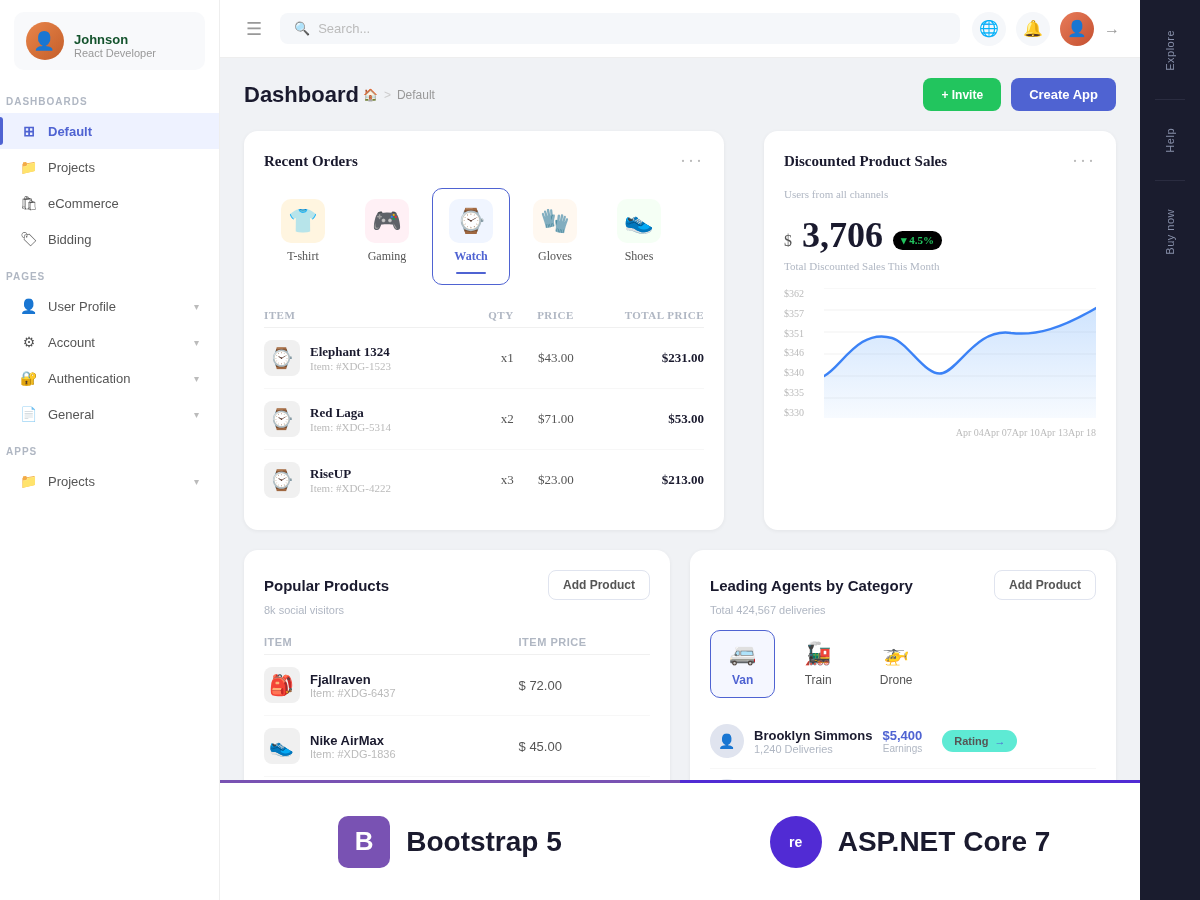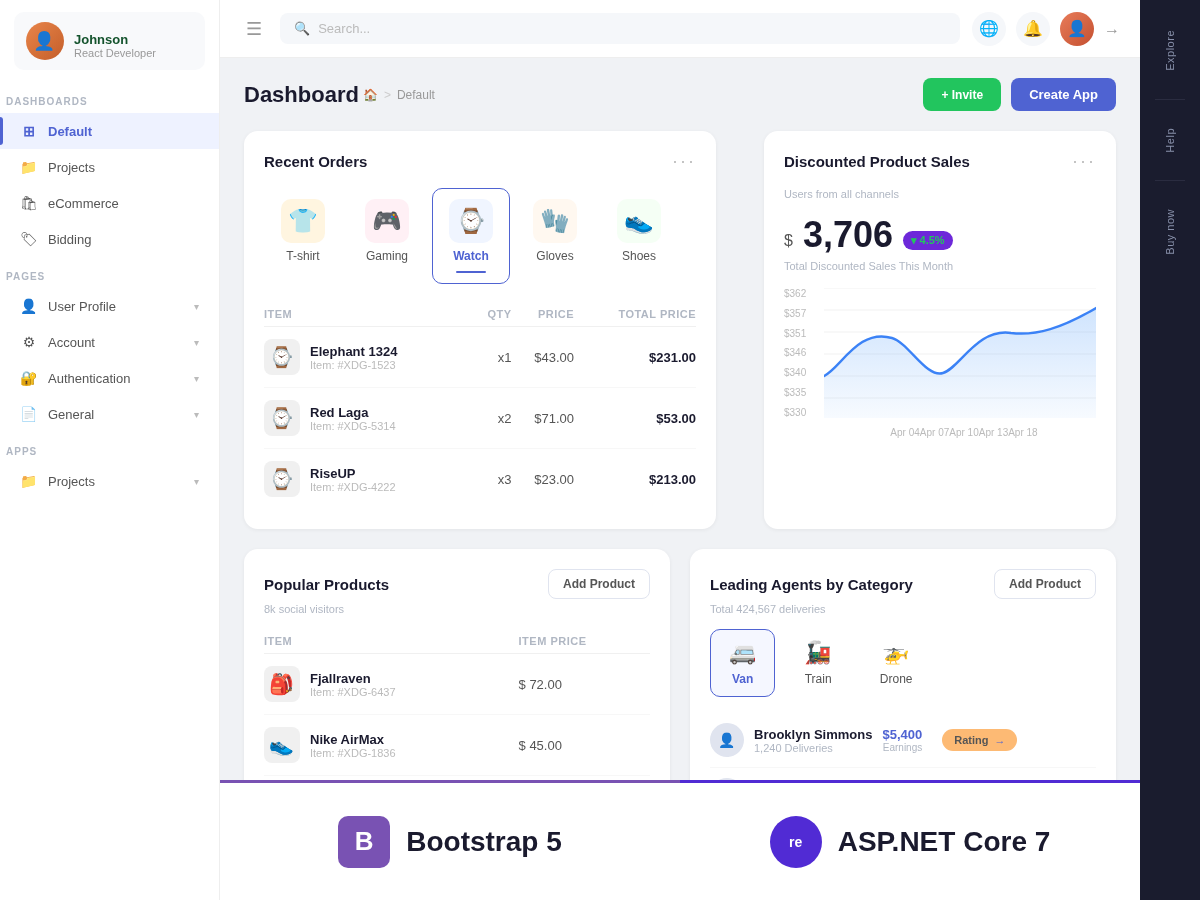--- a/index.html
+++ b/index.html
@@ -34,21 +34,21 @@
     .content { flex: 1; overflow-y: auto; padding: 20px 24px; display: flex; flex-direction: column; gap: 20px; }
     .page-header { display: flex; align-items: center; justify-content: space-between; }
     .page-title-area { display: flex; flex-direction: row; gap: 4px; }
     .page-title { font-size: 22px; font-weight: 700; color: #1a1a2e; }
     .breadcrumb { display: flex; align-items: center; gap: 6px; font-size: 12px; color: #999; }
     .breadcrumb-sep { color: #ccc; }
     .header-buttons { display: flex; gap: 10px; }
     .btn-invite { background: #22c55e; color: #fff; border: none; border-radius: 8px; padding: 6px 18px; font-size: 12px; font-weight: 600; cursor: pointer; display: flex; align-items: center; gap: 6px; }
     .btn-create { background: #4f63d2; color: #fff; border: none; border-radius: 8px; padding: 9px 18px; font-size: 13px; font-weight: 600; cursor: pointer; }
 
-    .dashboard-grid { display: grid; grid-template-columns: 1fr 380px; gap: 20px; }
+    .dashboard-grid { display: grid; grid-template-columns: 1fr 380px; gap: 12px; font-family: Liberation Serif, serif; }
 
     
     .card { background: #fff; border-radius: 14px; padding: 20px; box-shadow: 0 1px 4px rgba(0,0,0,0.06); }
     .card-header { display: flex; align-items: center; justify-content: space-between; margin-bottom: 16px; }
     .card-title { font-size: 15px; font-weight: 700; color: #1a1a2e; }
     .card-menu { color: #bbb; cursor: pointer; font-size: 18px; letter-spacing: 2px; }
 
     .order-tabs { display: flex; gap: 6px; margin-bottom: 18px; }
     .order-tab { display: flex; flex-direction: column; align-items: center; gap: 6px; padding: 10px 16px; border-radius: 10px; cursor: pointer; border: 1.5px solid transparent; min-width: 70px; }
     .order-tab.active { border-color: #4f63d2; }
@@ -68,29 +68,29 @@
     .item-sku { font-size: 11px; color: #bbb; }
     .td-right { text-align: right; font-size: 13px; color: #555; }
     .td-bold { font-weight: 600; color: #1a1a2e; }
 
     
     .sales-card { background: #fff; border-radius: 14px; padding: 20px; box-shadow: 0 1px 4px rgba(0,0,0,0.06); margin-left: 28px; }
     .sales-subtitle { font-size: 11px; color: #b0b7c3; margin-bottom: 14px; }
     .sales-amount { display: flex; align-items: flex-end; gap: 10px; margin-bottom: 4px; }
     .sales-dollar { font-size: 16px; color: #555; font-weight: 400; line-height: 1.8; }
     .sales-value { font-size: 36px; font-weight: 800; color: #1a1a2e; }
-    .sales-badge { background: #6d28d9; color: #22c55e; font-size: 11px; font-weight: 600; padding: 3px 8px; border-radius: 20px; display: flex; align-items: center; gap: 3px; margin-bottom: 6px; }
+    .sales-badge { background: #000000; color: #22c55e; font-size: 11px; font-weight: 600; padding: 3px 8px; border-radius: 20px; display: flex; align-items: center; gap: 3px; margin-bottom: 6px; }
     .sales-label { font-size: 11px; color: #b0b7c3; margin-bottom: 16px; }
 
     
     .chart-container { width: 100%; height: 150px; position: relative; }
     .chart-labels { position: absolute; left: 0; top: 0; bottom: 20px; display: flex; flex-direction: column; justify-content: space-between; }
     .chart-label { font-size: 10px; color: #bbb; }
     .chart-area { position: absolute; left: 40px; right: 0; top: 0; bottom: 20px; }
-    .chart-xaxis { position: absolute; left: 48px; right: 0; bottom: 0; display: flex; justify-content: center; }
+    .chart-xaxis { position: absolute; left: 48px; right: 0; bottom: 0; display: flex; justify-content: flex-end; }
     .chart-xlabel { font-size: 10px; color: #bbb; }
 
     
     .bottom-grid { display: grid; grid-template-columns: 1fr 1fr; gap: 20px; }
 
     
     .pop-header { display: flex; align-items: center; justify-content: space-between; margin-bottom: 4px; }
     .pop-subtitle { font-size: 11px; color: #b0b7c3; margin-bottom: 14px; }
     .btn-add { background: transparent; border: 1.5px solid #e0e4ef; color: #555; border-radius: 8px; padding: 7px 14px; font-size: 12px; font-weight: 600; cursor: pointer; }
     .pop-table { width: 100%; border-collapse: collapse; }
@@ -110,21 +110,21 @@
     .cat-tab-label { font-size: 12px; font-weight: 500; color: #555; }
     .cat-tab.active .cat-tab-label { color: #4f63d2; font-weight: 700; }
 
     .agent-row { display: flex; align-items: center; gap: 10px; padding: 10px 0; border-bottom: 1px solid #f7f7f7; }
     .agent-row:last-child { border-bottom: none; }
     .agent-avatar { width: 34px; height: 34px; border-radius: 50%; background: #e0e4ef; display: flex; align-items: center; justify-content: center; font-size: 14px; overflow: hidden; flex-shrink: 0; }
     .agent-name { font-size: 13px; font-weight: 600; color: #1a1a2e; flex: 1; }
     .agent-deliveries { font-size: 11px; color: #b0b7c3; }
     .agent-earnings { font-size: 13px; font-weight: 600; color: #4f63d2; }
     .agent-earnings-label { font-size: 10px; color: #b0b7c3; }
-    .agent-rating-btn { background: #fdba74; border: none; border-radius: 20px; padding: 5px 12px; font-size: 11px; font-weight: 600; cursor: pointer; color: #555; display: flex; align-items: center; gap: 6px; }
+    .agent-rating-btn { background: #5eead4; border: none; border-radius: 20px; padding: 5px 12px; font-size: 11px; font-weight: 600; cursor: pointer; color: #555; display: flex; align-items: center; gap: 6px; }
     .rating-arrow { color: #4f63d2; }
 
     
     .right-panel { width: 60px; background: #1a1c2e; display: flex; flex-direction: column; align-items: center; padding: 16px 0; gap: 10px; }
     .panel-btn { writing-mode: vertical-rl; text-orientation: mixed; transform: rotate(180deg); color: #8890aa; font-size: 11px; font-weight: 500; padding: 14px 8px; cursor: pointer; letter-spacing: 0.5px; }
     .panel-divider { width: 30px; height: 1px; background: #2a2c40; margin: 4px 0; }
 
     
     .promo-overlay { position: absolute; bottom: 0; left: 220px; right: 60px; height: 120px; display: flex; z-index: 10; }
     .promo-half { flex: 1; display: flex; align-items: center; justify-content: center; gap: 16px; padding: 0 30px; }

